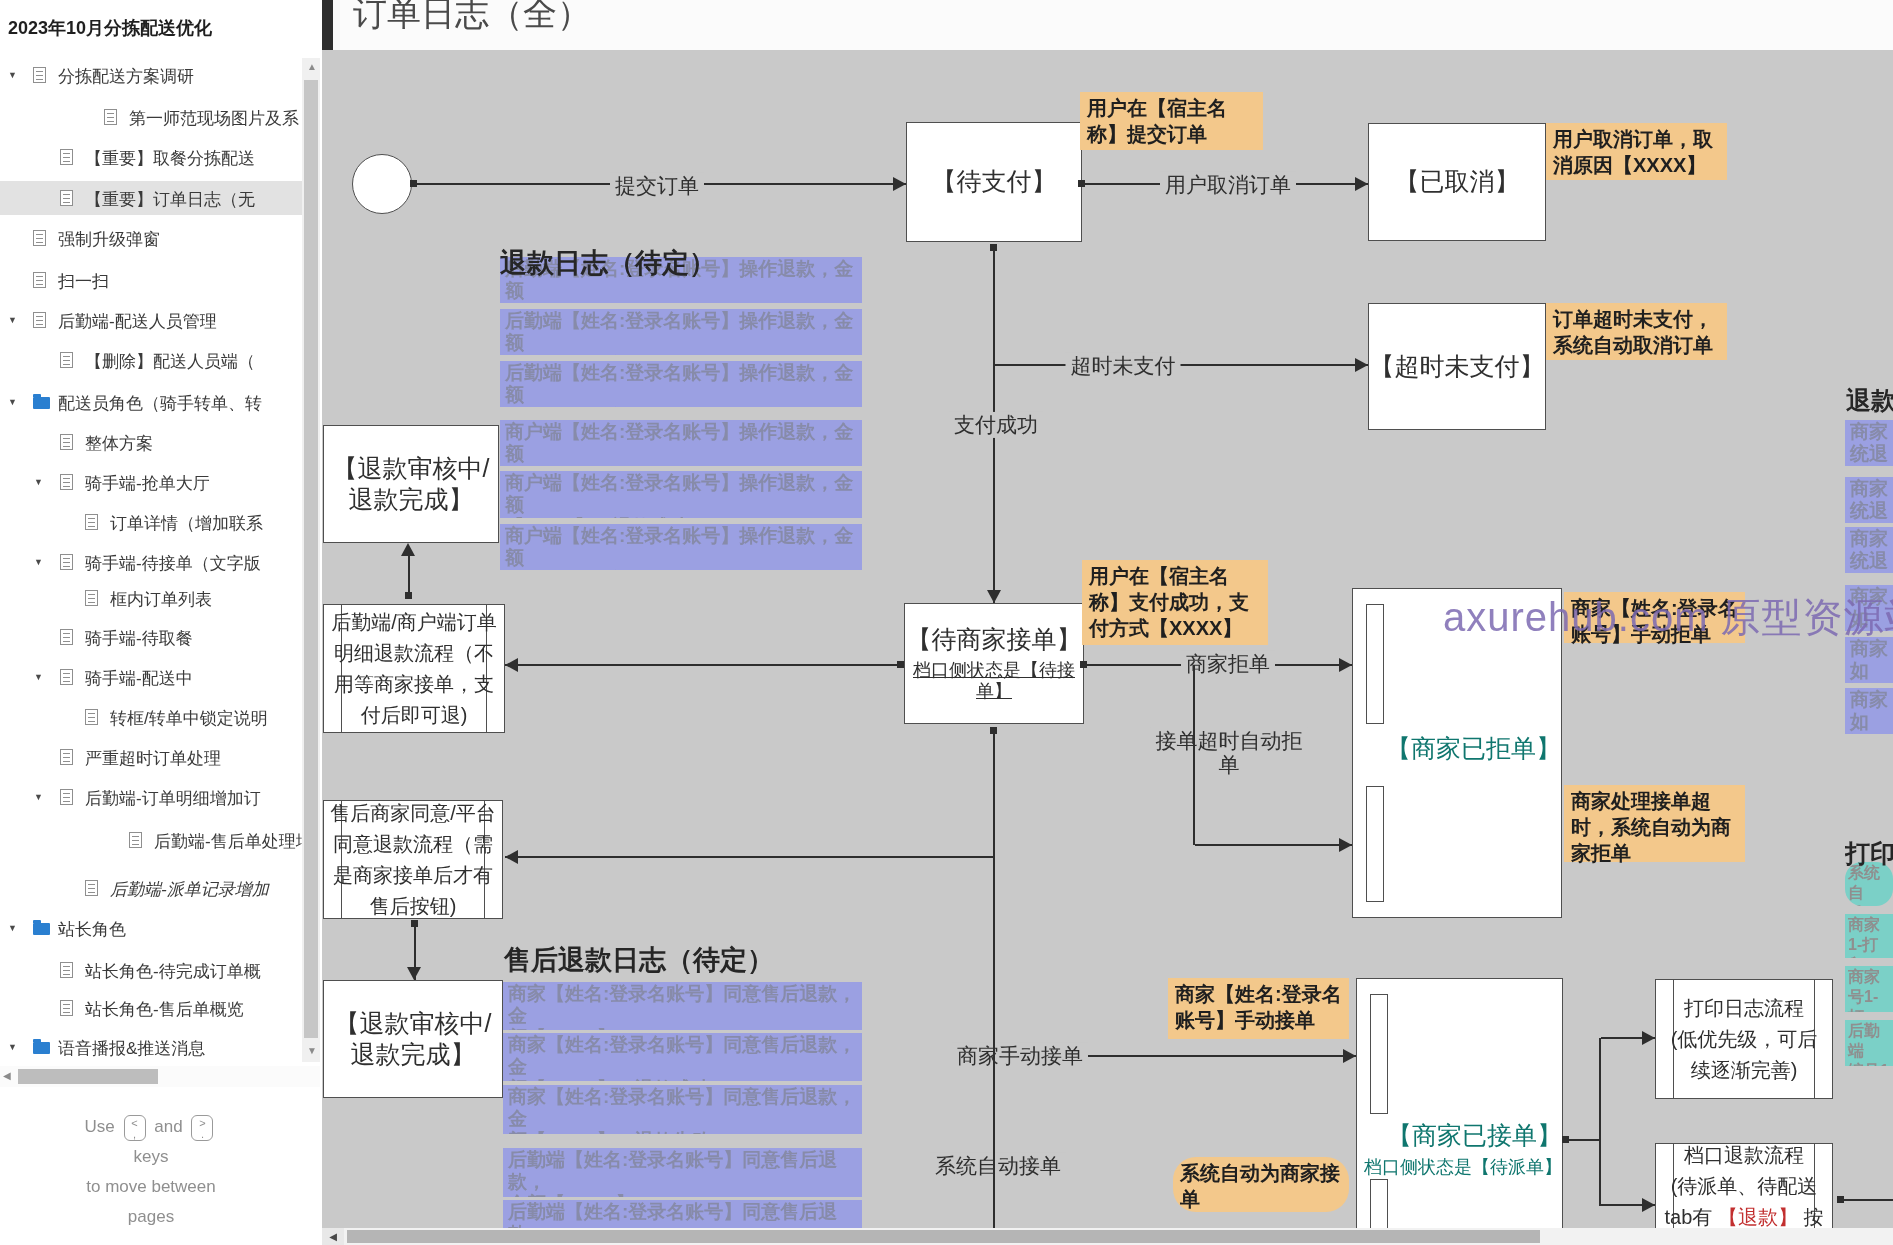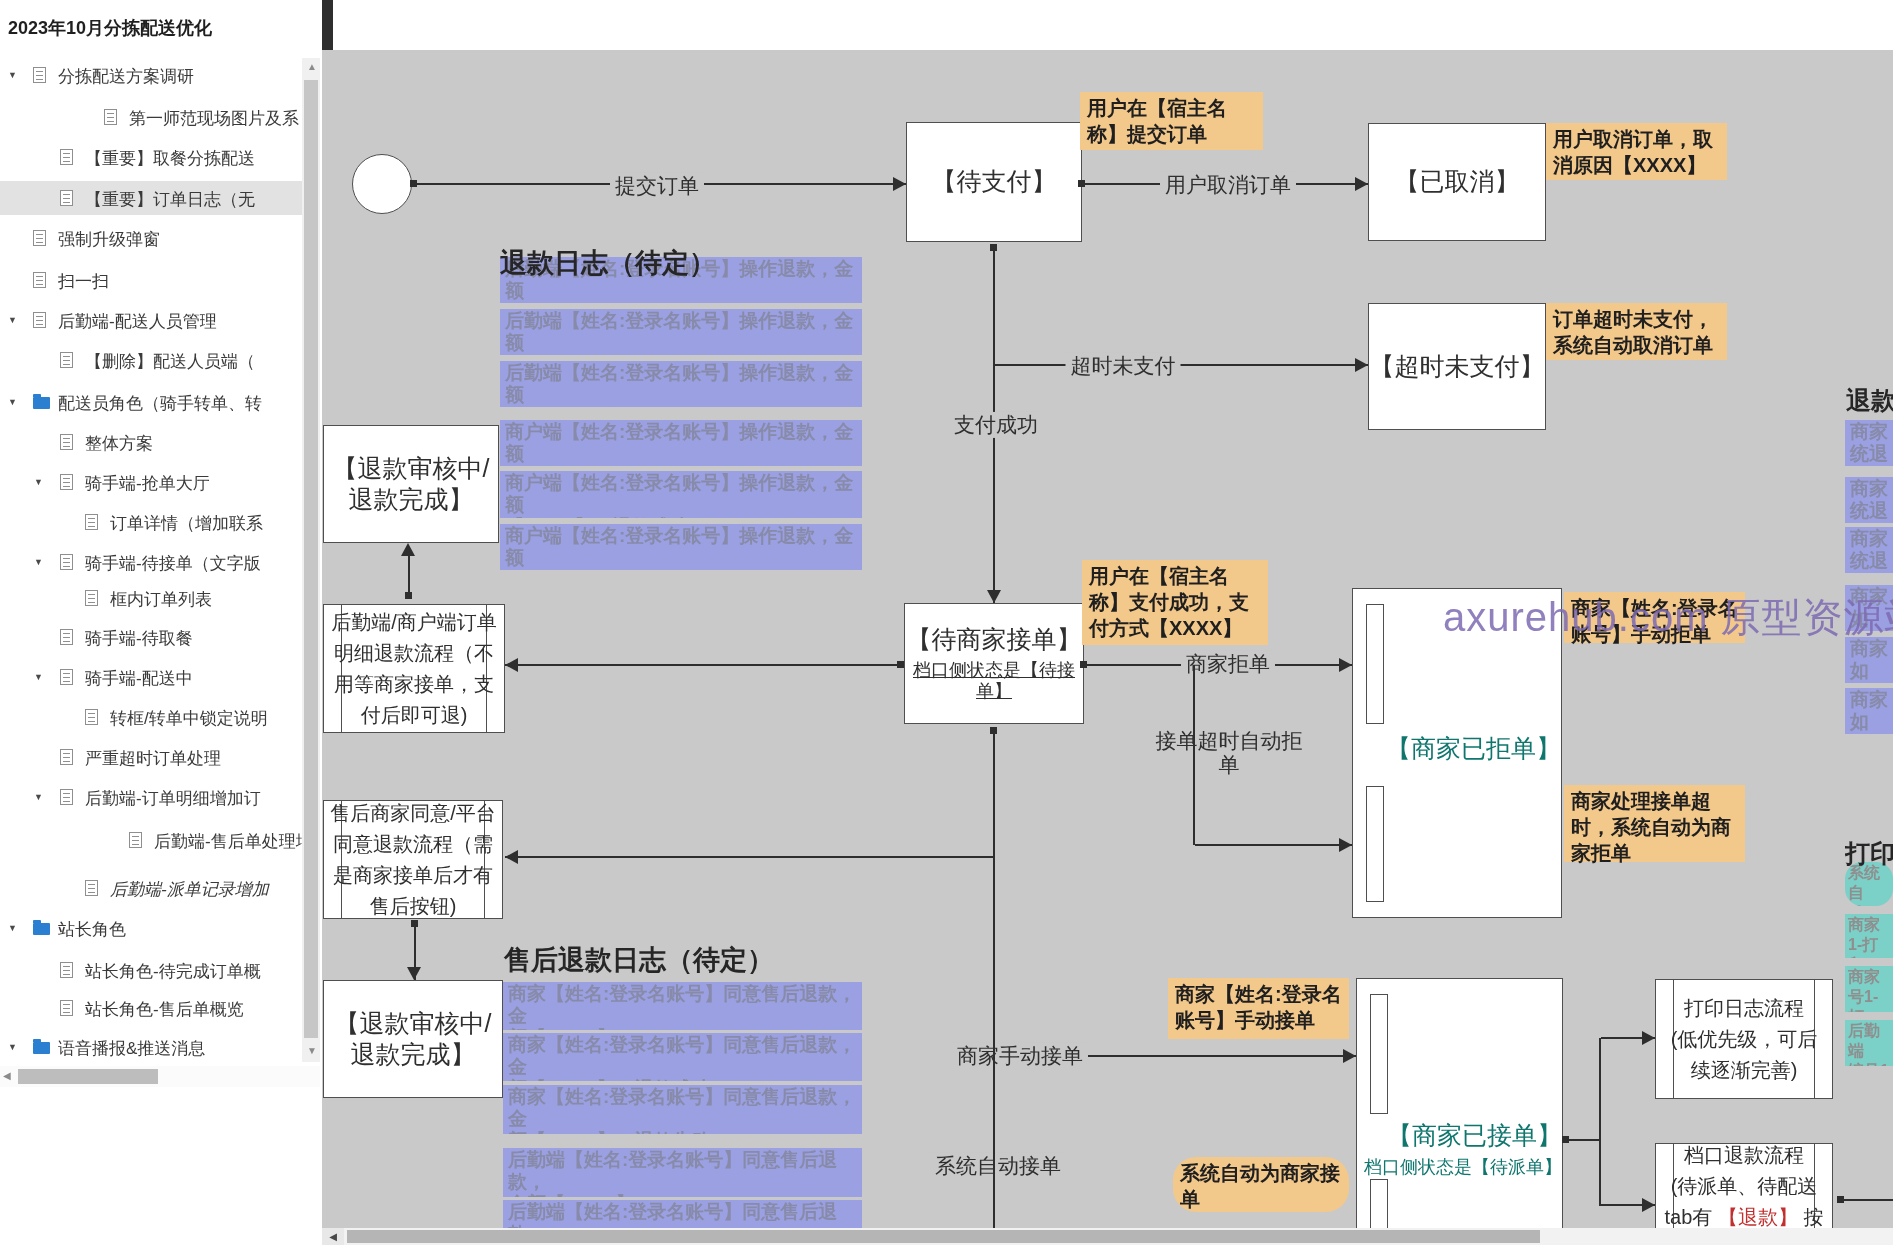--- a/index.html
+++ b/index.html
@@ -240,23 +240,37 @@
           <div class="tree-label" style="left: 58px;">语音播报&amp;推送消息</div>
         </div>
       </div>
     <div class="sb-vtrack"></div>
     <div class="sb-vthumb"></div>
     <div class="sb-arrow" style="left:307px;top:62px;">▲</div>
     <div class="sb-arrow" style="left:307px;top:1046px;">▼</div>
     <div class="sb-htrack"></div>
     <div class="sb-hthumb"></div>
     <div class="sb-arrow" style="left:3px;top:1071px;">◀</div>
+    <div id="sidebar-footer">
+      <div>
+        <span>Use</span>
+        <span class="keycap"><span>&lt;</span><span>,</span></span>
+        <span>and</span>
+        <span class="keycap"><span>&gt;</span><span>.</span></span>
+      </div>
+      <div>keys</div>
+      <div>to move between</div>
+      <div>pages</div>
+    </div>
   </div>
 
   <div id="accent-bar"></div>
+  <div id="page-header">
+    <div id="page-title">订单日志（全）</div>
+  </div>
 
   <div id="canvas-bg"></div>
   <div id="diagram">
       <div class="sec-title" style="left: 500px; top: 225px; margin-top: 20px;">退款日志（待定）</div>
       <div class="plog" style="left: 500px; top: 257px; width: 362px; height: 46px;">后勤端【姓名:登录名账号】操作退款，金额
 【XXXX】</div>
       <div class="plog" style="left: 500px; top: 309px; width: 362px; height: 46px;">后勤端【姓名:登录名账号】操作退款，金额
 【XXXX】，退款成功</div>
       <div class="plog" style="left: 500px; top: 361px; width: 362px; height: 46px;">后勤端【姓名:登录名账号】操作退款，金额
 【XXXX】，退款失败</div>

